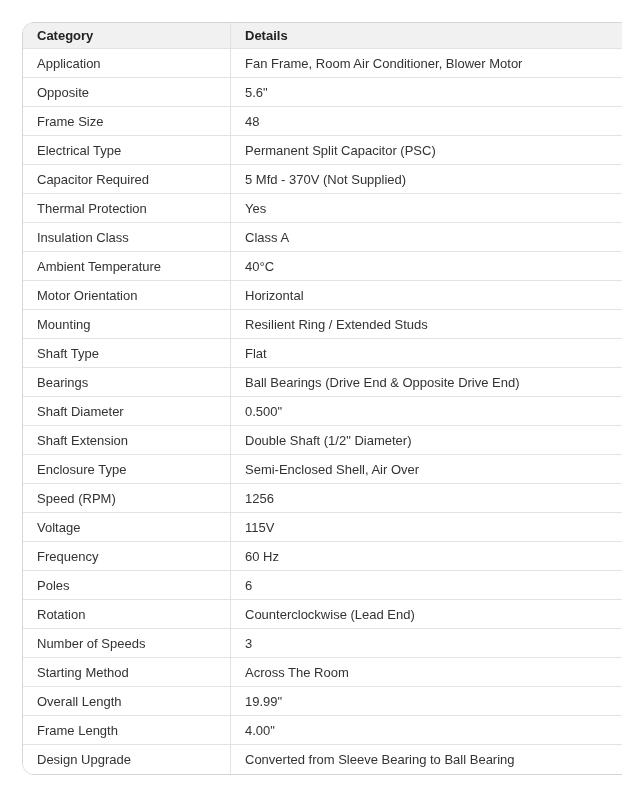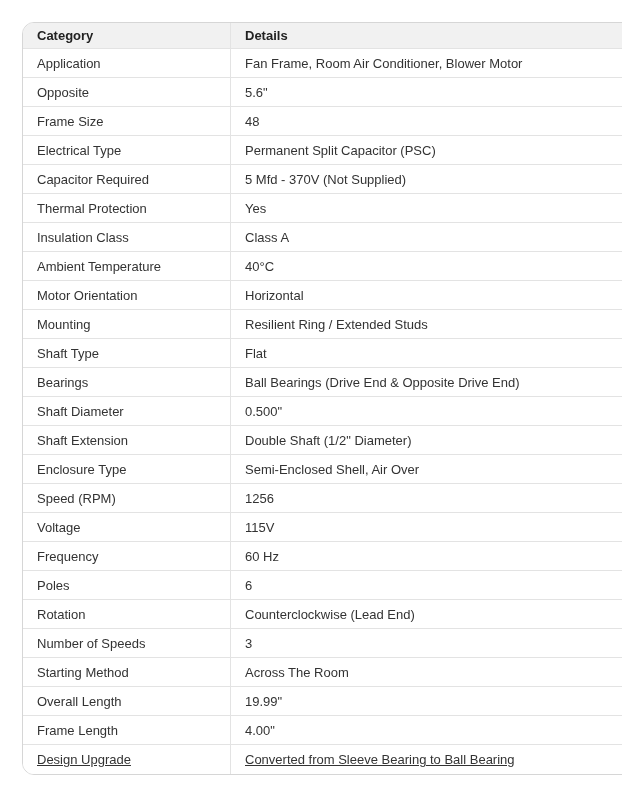--- a/index.html
+++ b/index.html
@@ -47,21 +47,20 @@
     vertical-align: middle;
     white-space: nowrap;
     overflow: hidden;
   }
   table.spec-table th.cat,
   table.spec-table td.cat {
     border-right: 1px solid var(--row-border, #e3e3e3);
   }
   table.spec-table tr:last-child td {
     border-bottom: none;
-    text-decoration: underline;
   }
 </style>
 </head>
 <body>
 
 <div class="table-card">
   <table class="spec-table">
     <colgroup>
       <col class="col-category">
       <col class="col-details">

